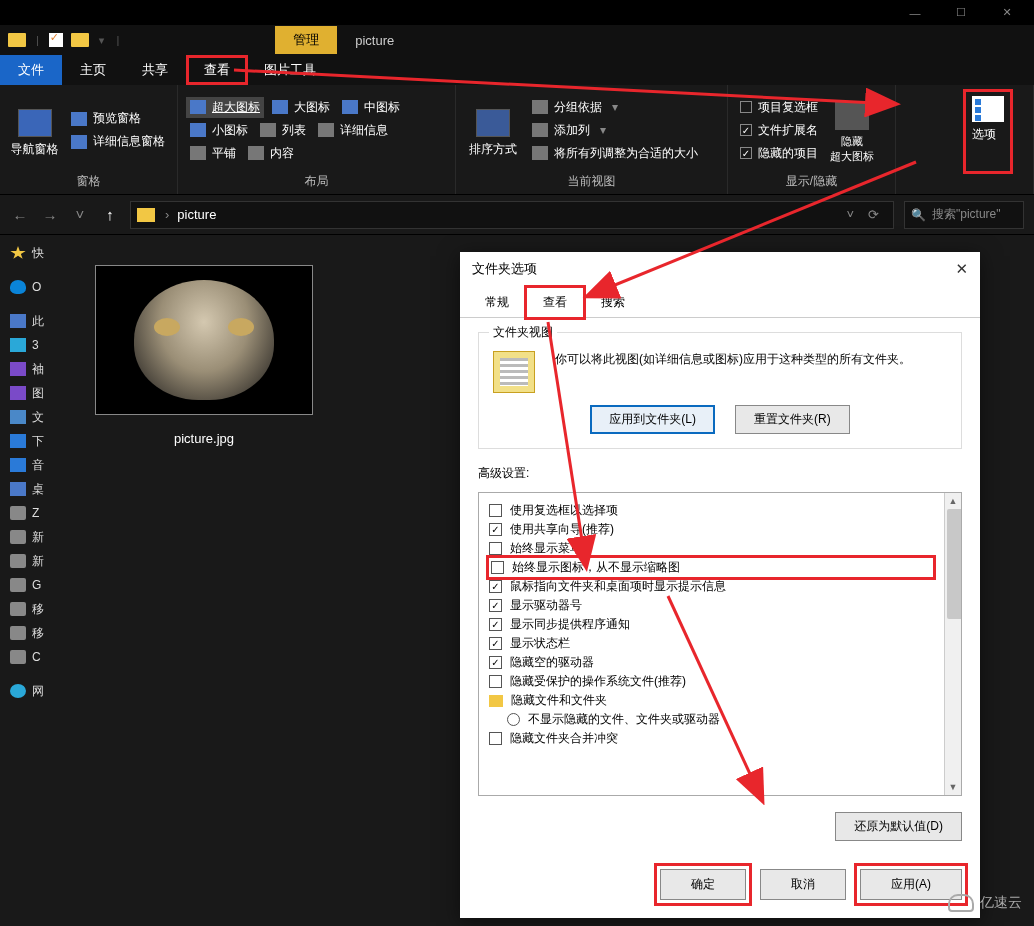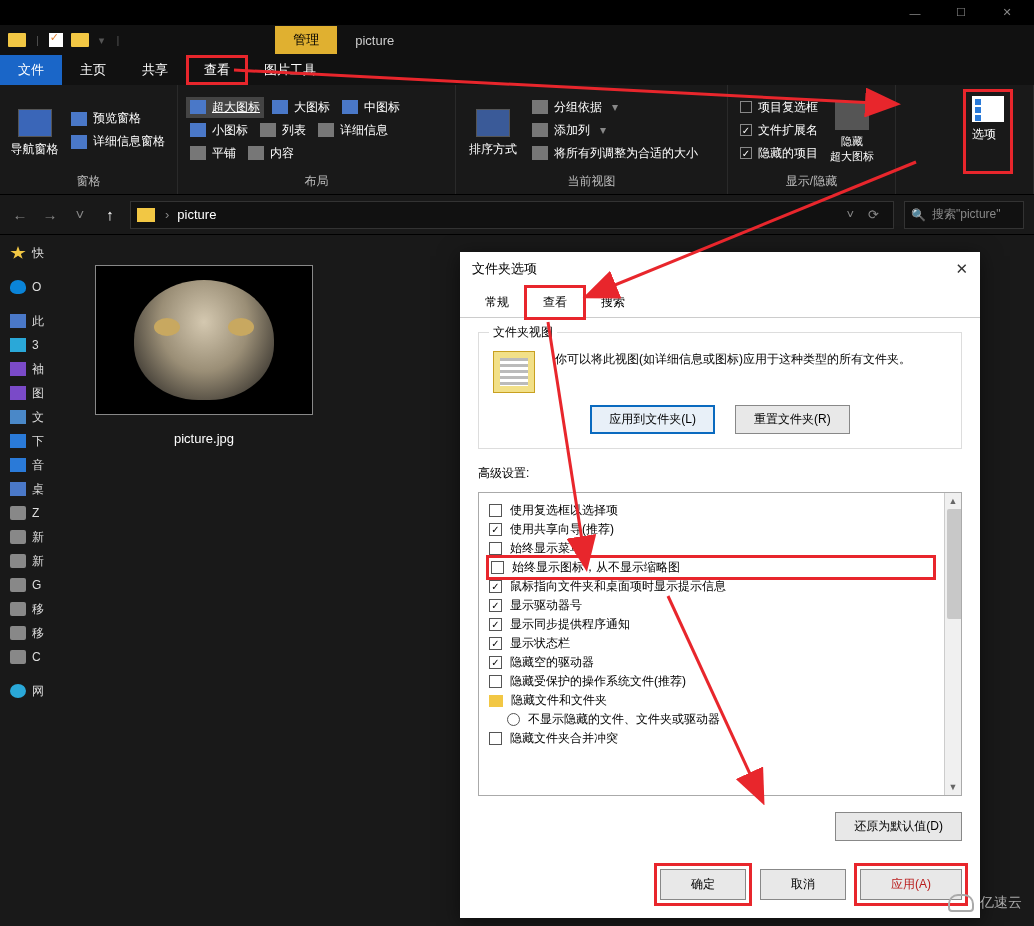--- a/index.html
+++ b/index.html
@@ -100,21 +100,21 @@
 .optrow { display:flex; align-items:center; gap: 8px; padding:1px 0; font-size:12px; white-space:nowrap; }
 .optrow .cb { width:13px; height:13px; border:1px solid #555; display:inline-flex; align-items:center; justify-content:center; font-size:10px; flex-shrink:0; }
 .optrow .rb { width:13px; height:13px; border:1px solid #555; border-radius:50%; display:inline-flex; align-items:center; justify-content:center; flex-shrink:0; }
 .optrow .rb.sel::after { content:""; width:7px; height:7px; background:#333; border-radius:50%; }
 .optrow.hl { outline: 3px solid #e8262c; padding:1px 2px; }
 .optrow.indent { margin-left: 18px; }
 .fold-ic { width:14px; height:12px; background:#f2c744; flex-shrink:0; }
 .restore-row { display:flex; justify-content:flex-end; padding: 6px 0; }
 .dlg-foot { display:flex; gap: 14px; justify-content:flex-end; padding: 12px 18px 18px; }
 .dlg-btn { border:1px solid #888; background:#e8e8e8; padding: 6px 30px; font-size:12px; }
-.dlg-btn.dis { color:#b91c1c; }
+.dlg-btn.dis { color:#000000; }
 .dlg-btn.hl { outline: 3px solid #e8262c; outline-offset: 3px; }
 
 
 .arrow { position:absolute; pointer-events:none; }
 
 .watermark { position:absolute; right:12px; bottom:14px; display:flex; align-items:flex-start; gap:6px; color:#aaa; font-size:14px; }
 .watermark .wic { width:26px; height:18px; border:2px solid #aaa; border-radius:10px 10px 4px 4px; position:relative; }
 </style>
 </head>
 <body>

